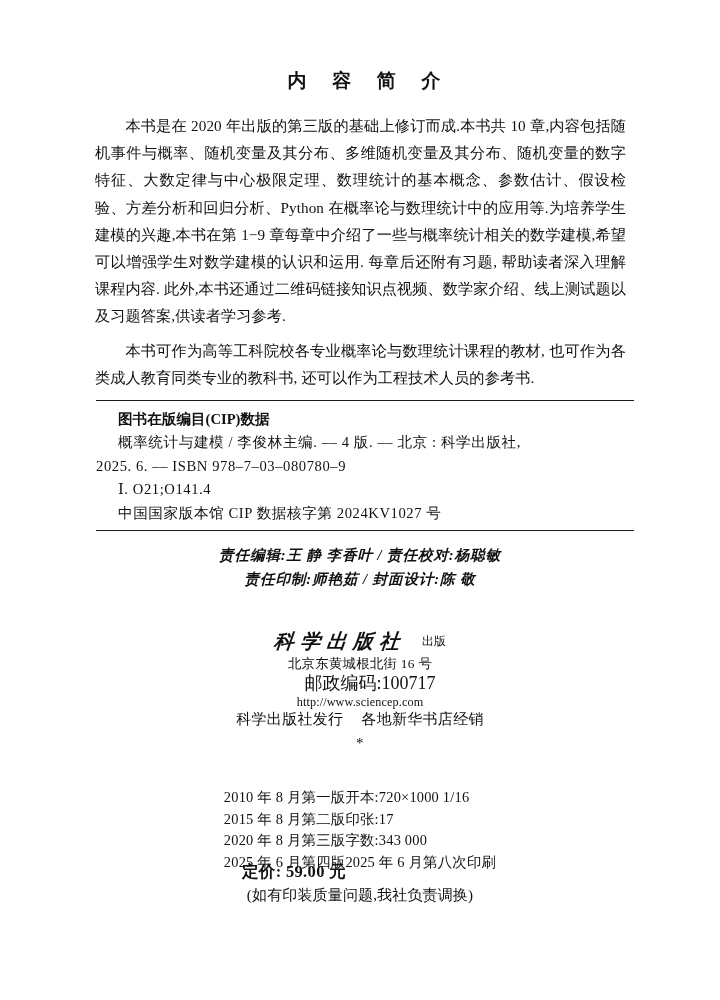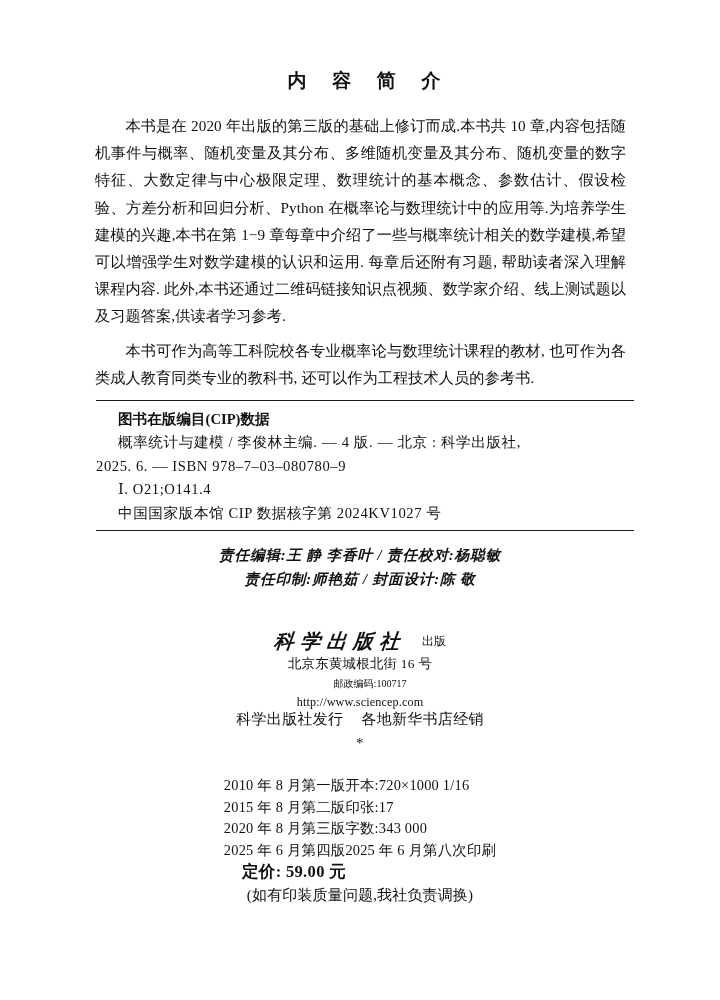--- a/index.html
+++ b/index.html
@@ -136,21 +136,21 @@
     margin-left: 16px;
     vertical-align: middle;
     font-family: "Liberation Serif", "DejaVu Serif", serif;
   }
   .pub-addr {
     font-size: 13.4px;
     line-height: 20px;
     letter-spacing: 0.02em;
   }
   .pub-zip {
-    font-size: 10px;
+    font-size: 18px;
     line-height: 19px;
     padding-left: 20px;
   }
   .pub-url {
     font-size: 12.2px;
     line-height: 19px;
     letter-spacing: 0.01em;
   }
 
   
@@ -173,21 +173,21 @@
   }
 
   
   .editions {
     position: absolute;
     left: 0;
     top: 771px;
     width: 720px;
   }
   .ed-table {
-    margin: 4px auto;
+    margin: 16px auto;
     border-collapse: collapse;
   }
   .ed-table td {
     font-size: 14.4px;
     line-height: 21.5px;
     padding: 0;
     white-space: nowrap;
     letter-spacing: 0.015em;
   }
   .ed-date  { text-align: left; padding-right: 7px; }

